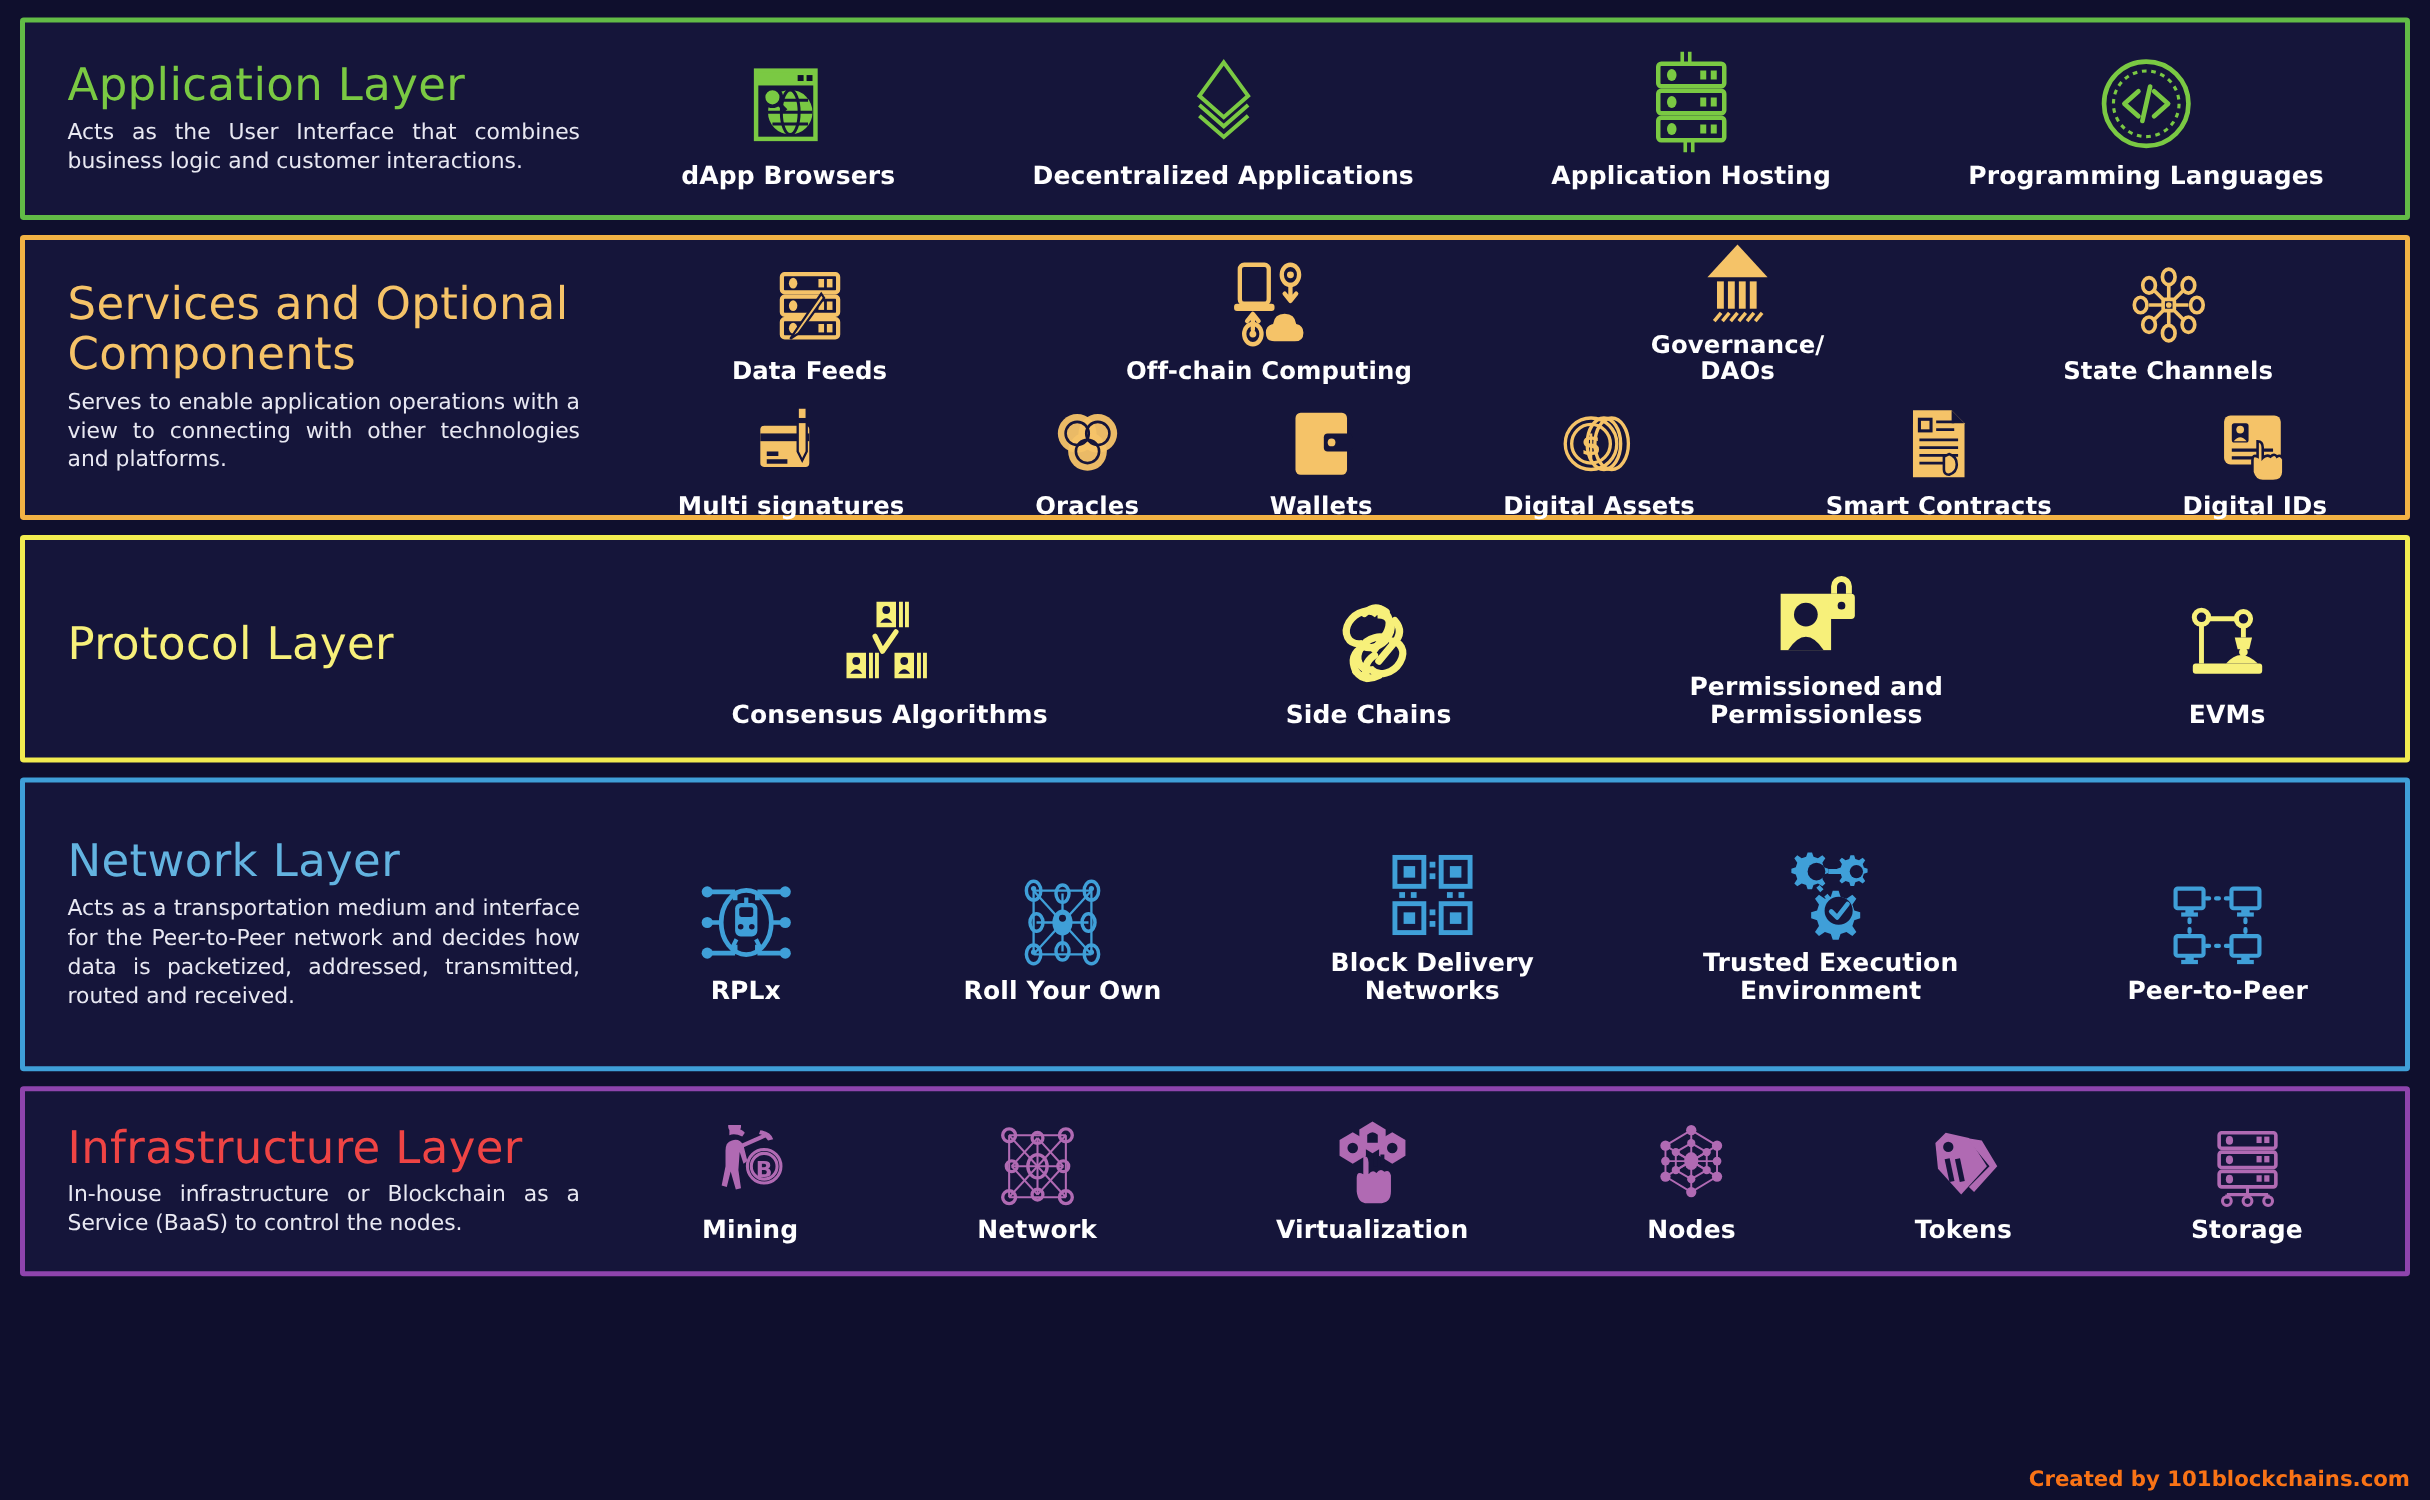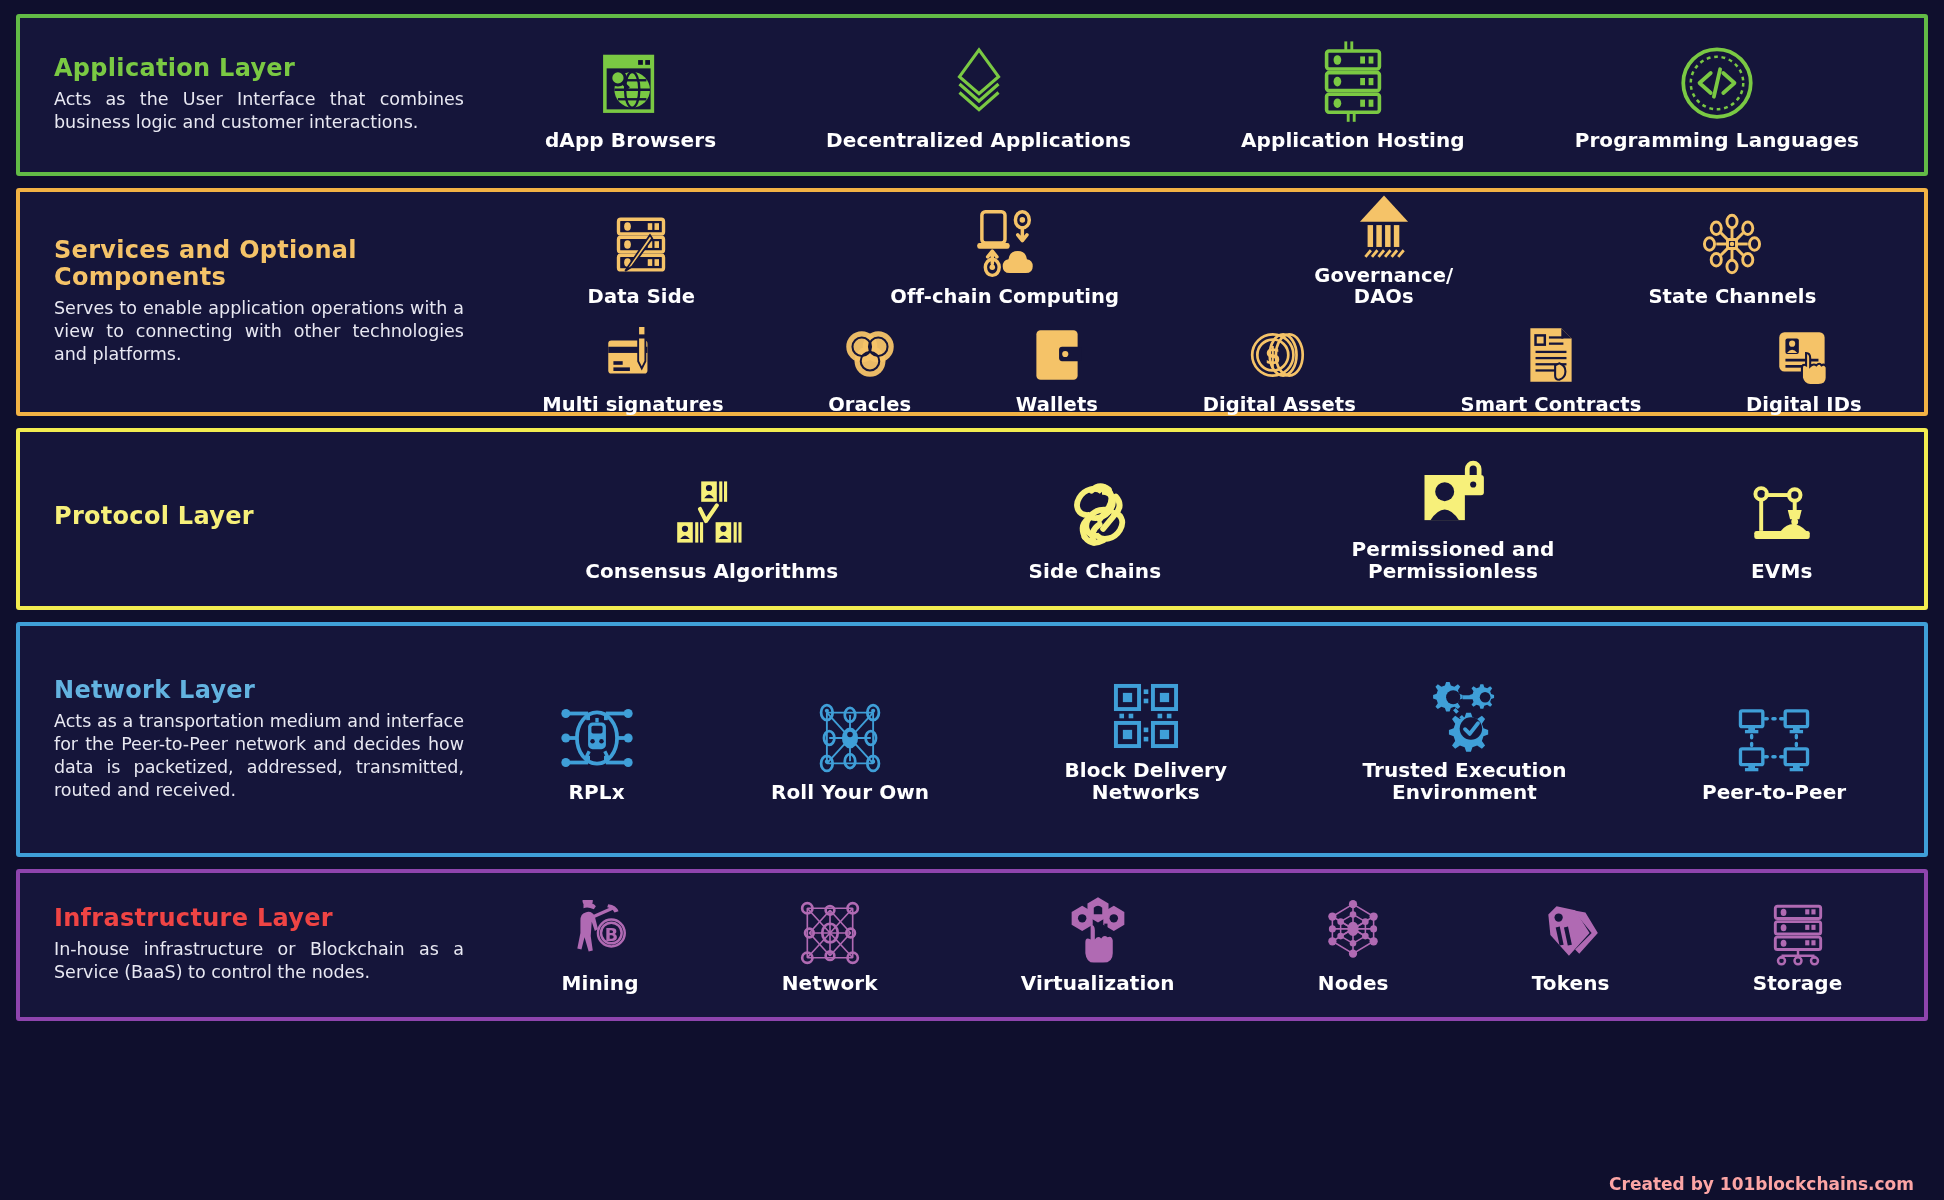--- a/index.html
+++ b/index.html
@@ -28,22 +28,22 @@
 
   .layer-text {
     width: 470px;
     flex: 0 0 470px;
     padding: 14px 26px 14px 34px;
     display: flex;
     flex-direction: column;
     justify-content: center;
   }
   .layer-title {
-    font-size: 24px;
-    font-weight: 700;
+    font-size: 36px;
+    font-weight: 400;
     letter-spacing: 0.3px;
     line-height: 1.12;
     margin-bottom: 6px;
   }
   .layer-desc {
     font-size: 17.5px;
     color: #e8e8f2;
     line-height: 1.32;
     text-align: justify;
     font-weight: 400;
@@ -104,25 +104,25 @@
   .layer-svc { height: 228px; }
   .layer-proto { height: 182px; }
   .layer-net { height: 235px; }
   .layer-infra { height: 152px; }
 
   .layer-svc .item-row + .item-row { margin-top: 14px; }
   .layer-svc .item-label { font-size: 19.5px; }
 
   .credit {
     position: absolute;
-    right: 30px;
+    right: 16px;
     bottom: 6px;
     font-size: 17px;
     font-weight: 700;
-    color: #fca5a5;
+    color: #f97316;
   }
 
   svg { display: block; }
 </style>
 </head>
 <body>
 
 <div id="infographic">
 
   <section class="layer layer-app">
@@ -231,21 +231,21 @@
                 <ellipse cx="20" cy="32.5" rx="3" ry="3.8"></ellipse>
                 <rect x="38" y="29.5" width="4" height="6"></rect>
                   <rect x="44" y="29.5" width="4" height="6"></rect>
                 <ellipse cx="20" cy="48.5" rx="3" ry="3.8"></ellipse>
                 <rect x="38" y="45.5" width="4" height="6"></rect>
                   <rect x="44" y="45.5" width="4" height="6"></rect>
               </g>
               <path d="M40 24 L22 50 L18 56 L24 52 L42 27 Z" fill="#f5c368" stroke="#15153a" stroke-width="1.6"></path>
             </svg>
           </div>
-          <div class="item-label">Data Side</div>
+          <div class="item-label">Data Feeds</div>
         </div>
 
         <div class="item">
           <div class="item-icon">
             <svg width="74" height="74" viewBox="0 0 64 64">
               <rect x="12" y="5" width="20" height="27" rx="3" fill="none" stroke="#f5c368" stroke-width="3"></rect>
               <rect x="8" y="32" width="28" height="5" rx="2" fill="#f5c368"></rect>
               <ellipse cx="47" cy="12" rx="6" ry="7" fill="none" stroke="#f5c368" stroke-width="3"></ellipse>
               <circle cx="47" cy="12" r="2.4" fill="#f5c368"></circle>
               <path d="M47 19 L47 29 M43 25 L47 30 L51 25" fill="none" stroke="#f5c368" stroke-width="3" stroke-linecap="round" stroke-linejoin="round"></path>

